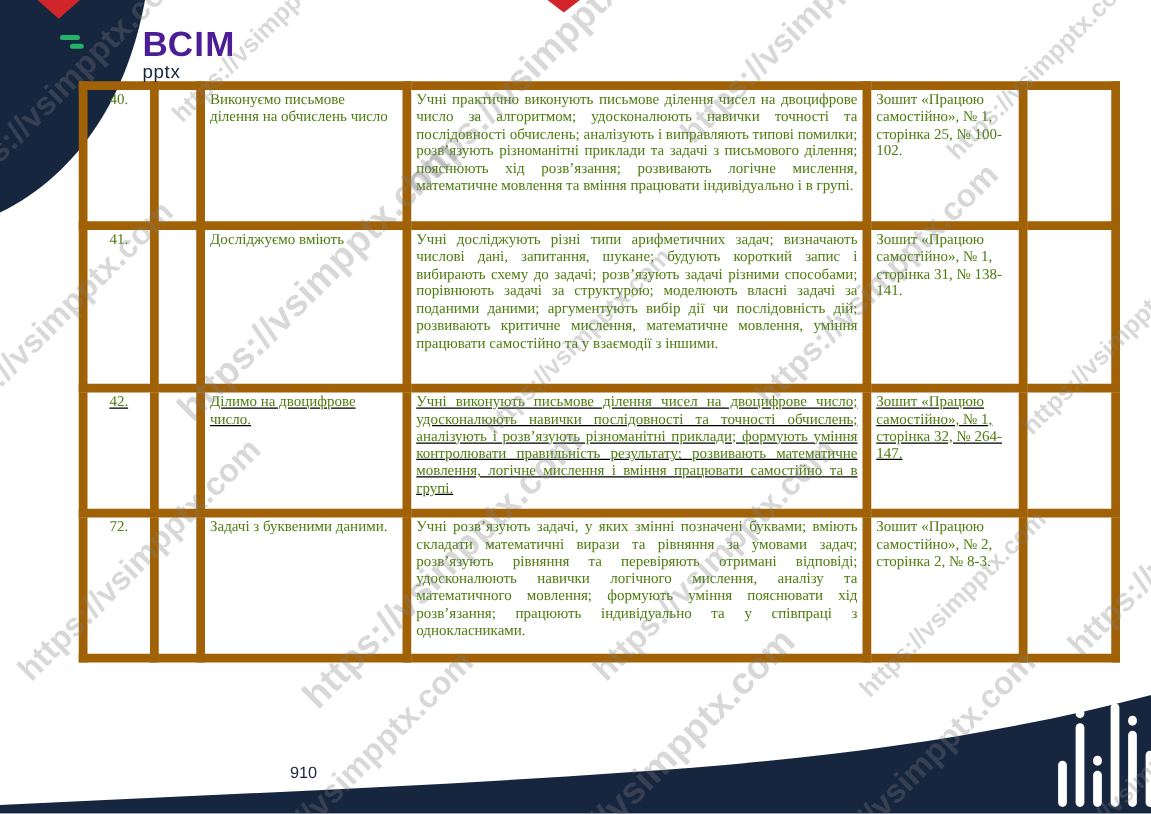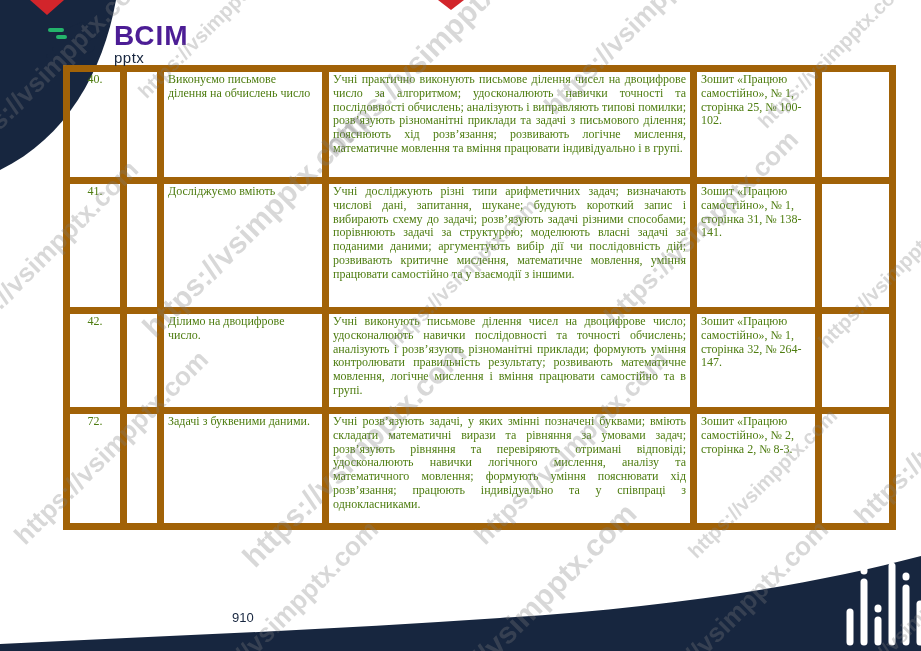--- a/index.html
+++ b/index.html
@@ -21,21 +21,21 @@
     font-size:15px; letter-spacing:.5px; color:#17263f;}
   
   .tbl-wrap{position:absolute; left:63px; top:65px; z-index:1;}
   table.grid{border-collapse:collapse; table-layout:fixed; width:826px; background:transparent;}
   table.grid td{border:7px solid #a16207; vertical-align:top; color:#4d7c0f;
     font-size:12px; line-height:1.15; overflow:hidden;}
   td.c-num{text-align:center; font-size:12.5px; padding-top:1px;}
   td.c-topic{padding:1px 4px 0 4px;}
   td.c-desc{padding:1px 4px 0 4px; text-align:justify;margin-left:40px;}
   td.c-ref{padding:1px 4px 0 4px;}
-  tr.r0{height:112px;} tr.r1{height:130px;} tr.r2{height:100px;} tr.r3{height:116px;}
+  tr.r0{height:112px;} tr.r1{height:130px;} tr.r2{height:100px;text-decoration:underline;} tr.r3{height:116px;}
   
   .wave-svg{position:absolute; left:0; top:546px; z-index:1;}
   .equalizer{position:absolute; left:840px; top:560px; z-index:2;}
   .footer-num{position:absolute; left:232px; top:610px; z-index:1;
     font-family:"Liberation Sans",sans-serif; font-size:13px; color:#17263f;}
   
   .wm-layer{position:absolute; inset:0; z-index:5; pointer-events:none;}
   .wm{position:absolute; font-family:"Liberation Sans",sans-serif; font-weight:bold;
     font-size:26px; color:rgba(125,125,125,0.30); transform:rotate(-45deg);
     transform-origin:left bottom; white-space:nowrap;}

